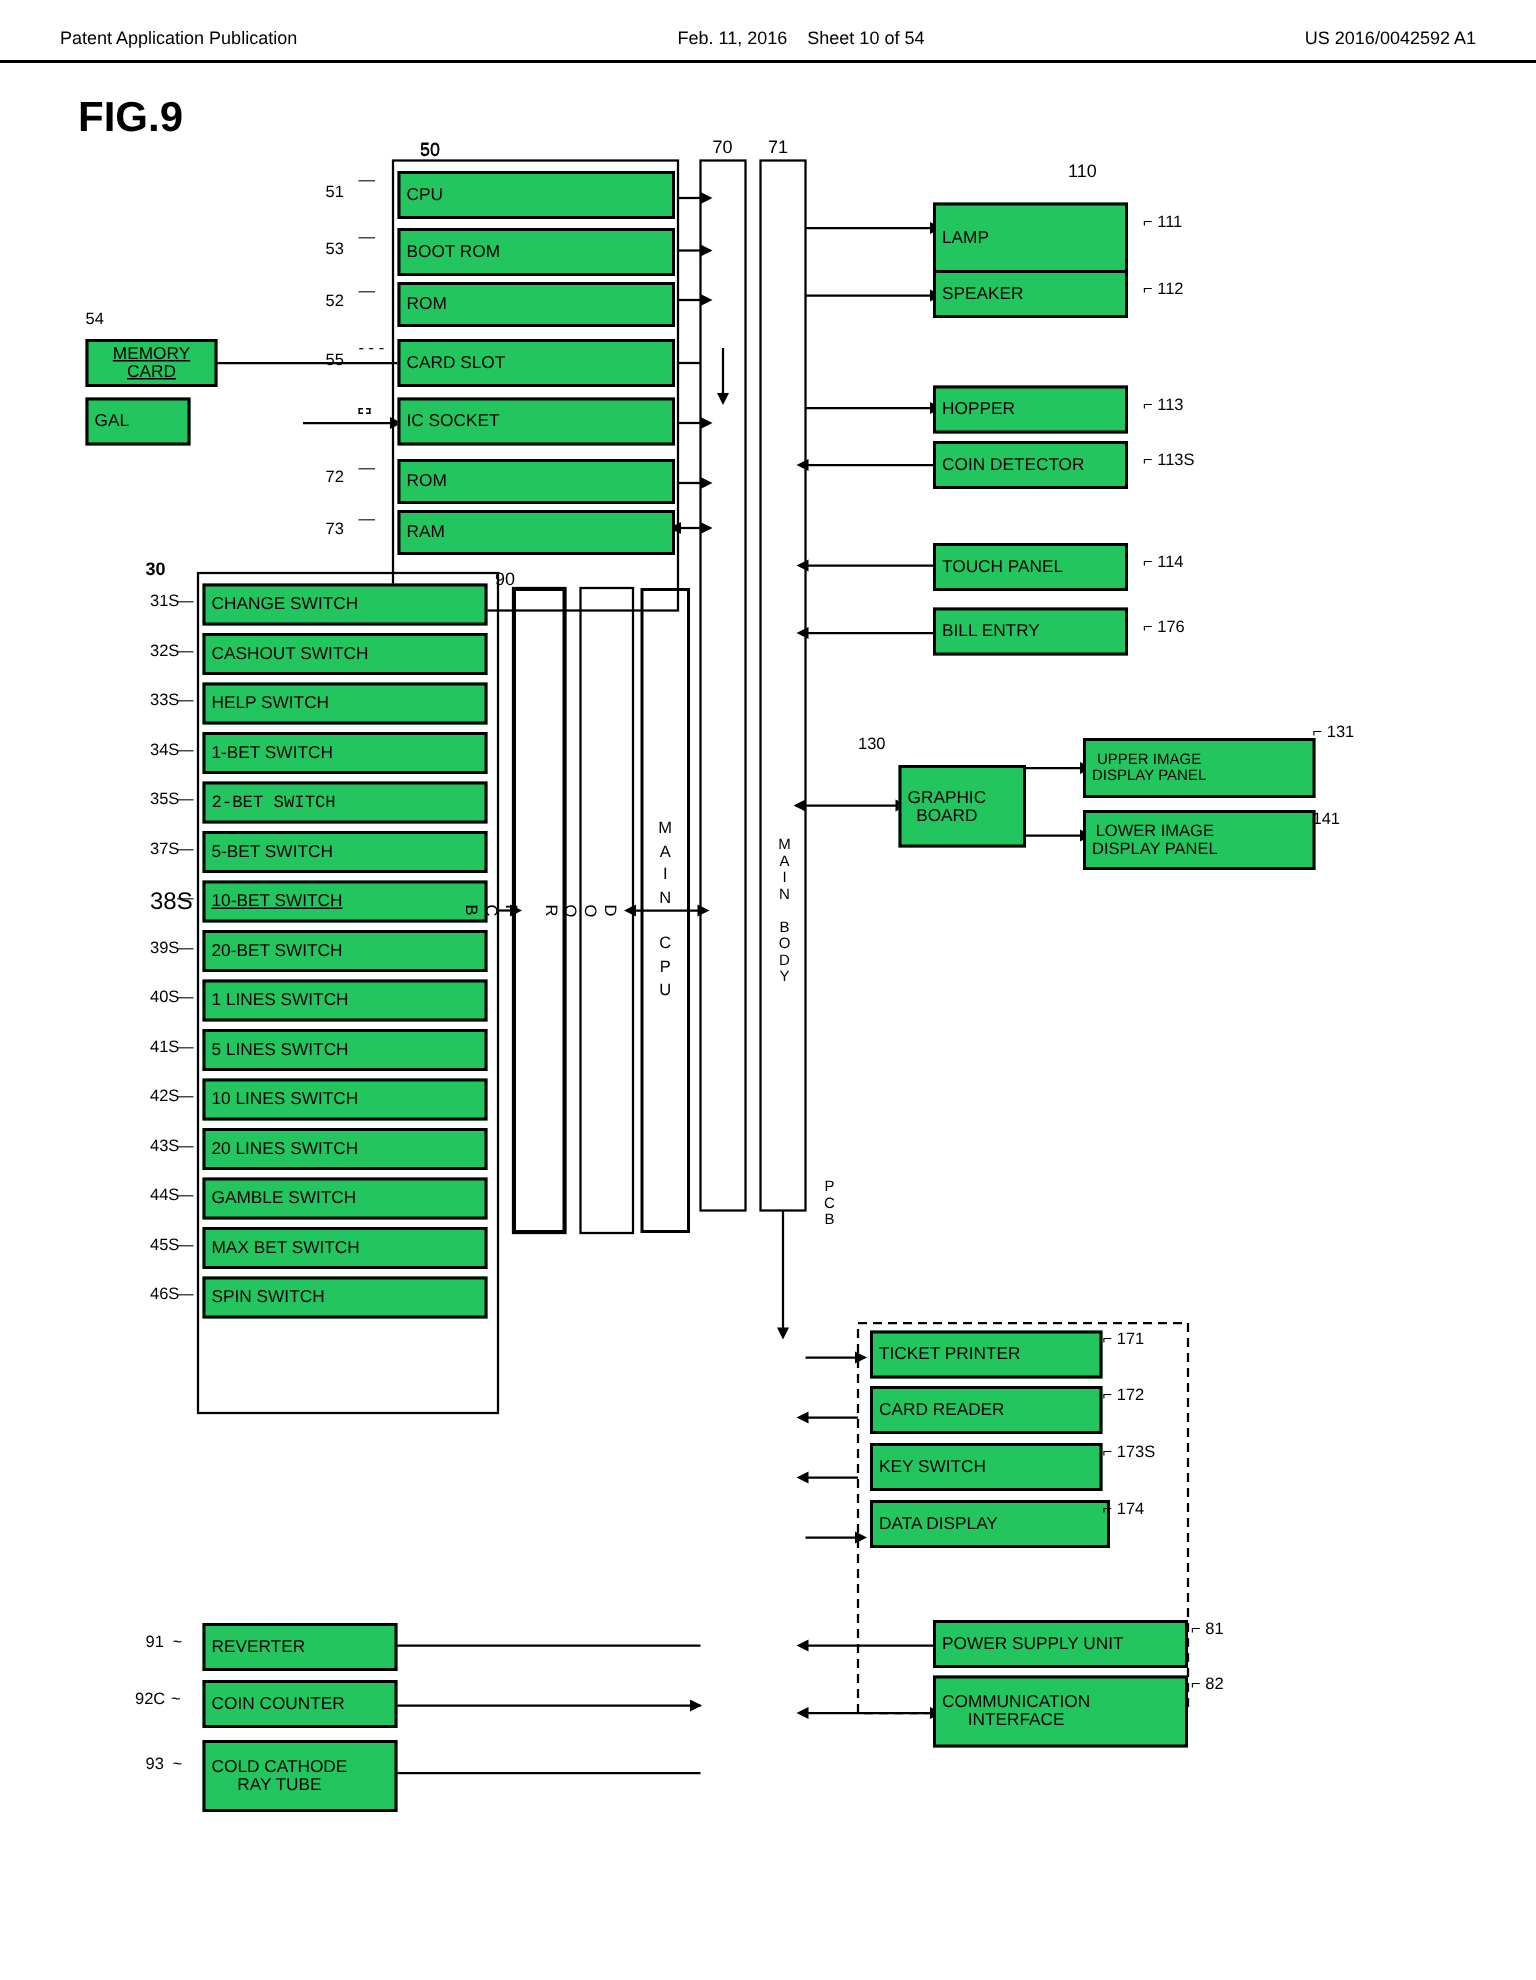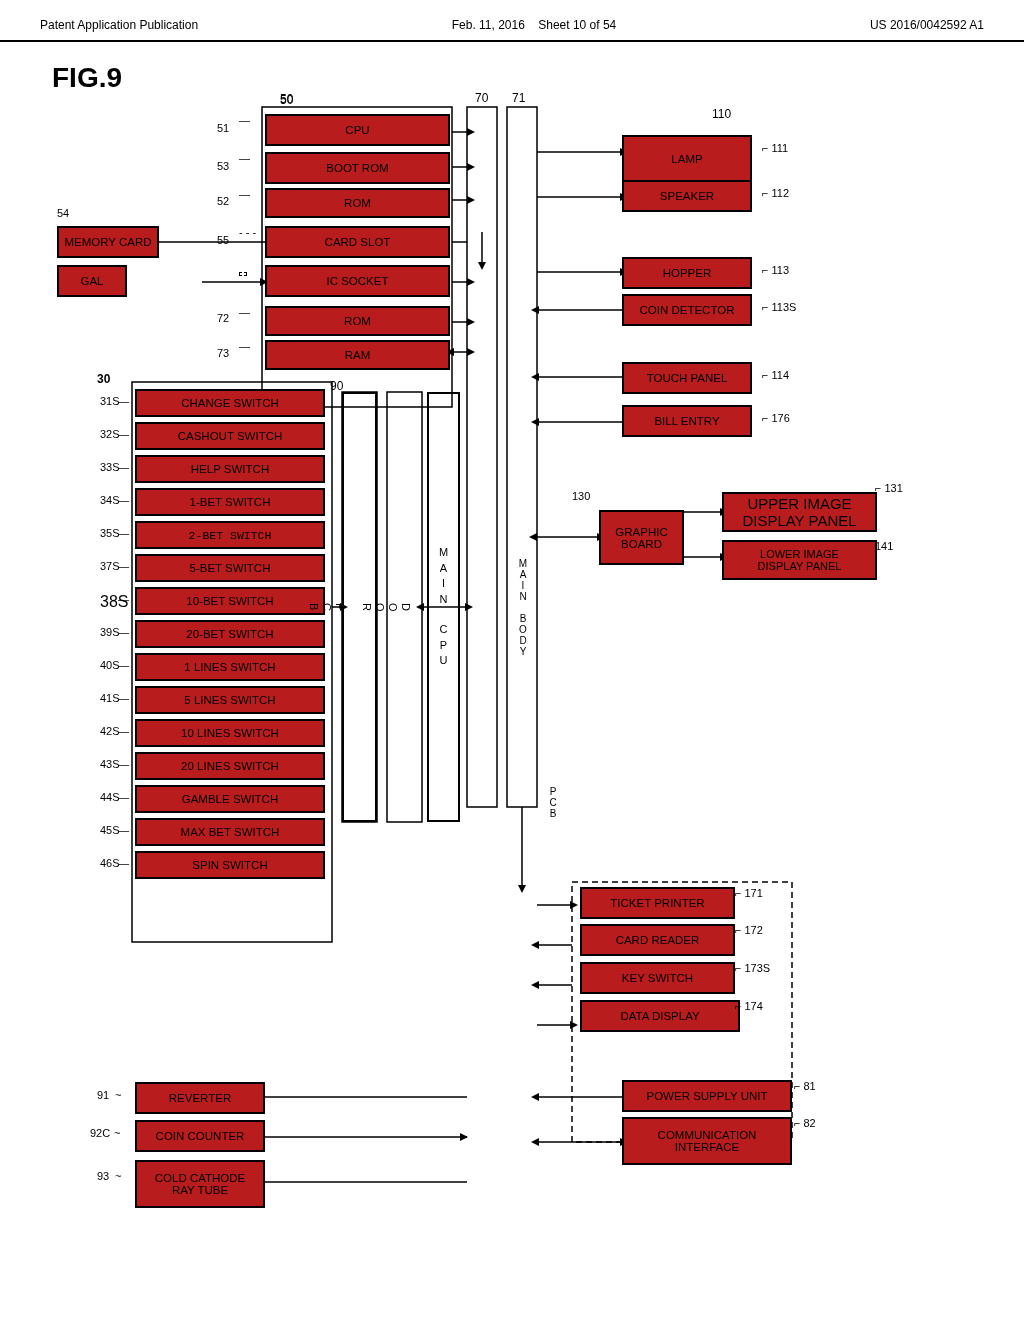--- a/index.html
+++ b/index.html
@@ -34,24 +34,24 @@
       top: 10px;
       left: 20px;
       font-size: 28px;
       font-weight: bold;
     }
 
     
     .box {
       position: absolute;
       border: 2px solid #000;
-      background: #b91c1c;
+      background: #22c55e;
       display: flex;
       align-items: center;
-      justify-content: center;
+      justify-content: flex-start;
       text-align: center;
       font-size: 11.5px;
       font-weight: normal;
       padding: 2px 4px;
     }
 
     
     .svg-overlay {
       position: absolute;
       top: 0; left: 0;
@@ -213,21 +213,21 @@
   </div>
   <div style="position:absolute;top:143px;left:185px;font-size:11px;">52</div>
   <div style="position:absolute;top:136px;left:207px;font-size:11px;">—</div>
 
   <div class="box" style="left:233px;top:174px;width:185px;height:32px;">
     <span>CARD SLOT</span>
   </div>
   <div style="position:absolute;top:182px;left:185px;font-size:11px;">55</div>
   <div style="position:absolute;top:174px;left:207px;font-size:11px;">- - -</div>
 
-  <div class="box" style="left:25px;top:174px;width:102px;height:32px;">
+  <div class="box" style="left:25px;top:174px;width:88px;height:32px;text-decoration:underline;">
     <span>MEMORY CARD</span>
   </div>
   <div style="position:absolute;top:155px;left:25px;font-size:11px;">54</div>
 
   <div class="box" style="left:233px;top:213px;width:185px;height:32px;">
     <span>IC SOCKET</span>
   </div>
   <div style="position:absolute;top:220px;left:207px;font-size:11px;border:1px dashed #000;padding:1px 3px;"></div>
 
   <div class="box" style="left:25px;top:213px;width:70px;height:32px;">
@@ -279,21 +279,21 @@
   </div>
   <div style="position:absolute;top:475px;left:68px;font-size:11px;">35S</div>
   <div style="position:absolute;top:475px;left:86px;font-size:11px;">—</div>
 
   <div class="box" style="left:103px;top:502px;width:190px;height:28px;">
     <span>5-BET SWITCH</span>
   </div>
   <div style="position:absolute;top:508px;left:68px;font-size:11px;">37S</div>
   <div style="position:absolute;top:508px;left:86px;font-size:11px;">—</div>
 
-  <div class="box" style="left:103px;top:535px;width:190px;height:28px;">
+  <div class="box" style="left:103px;top:535px;width:190px;height:28px;text-decoration:underline;">
     <span>10-BET SWITCH</span>
   </div>
   <div style="position:absolute;top:541px;left:68px;font-size:16px;">38S</div>
   <div style="position:absolute;top:541px;left:86px;font-size:11px;">—</div>
 
   <div class="box" style="left:103px;top:568px;width:190px;height:28px;">
     <span>20-BET SWITCH</span>
   </div>
   <div style="position:absolute;top:574px;left:68px;font-size:11px;">39S</div>
   <div style="position:absolute;top:574px;left:86px;font-size:11px;">—</div>
@@ -405,21 +405,21 @@
     <span>BILL ENTRY</span>
   </div>
   <div style="position:absolute;top:360px;left:730px;font-size:11px;">⌐ 176</div>
 
   <div class="box" style="left:567px;top:458px;width:85px;height:55px;">
     <span style="text-align:center;">GRAPHIC<br>BOARD</span>
   </div>
   <div style="position:absolute;top:438px;left:540px;font-size:11px;">130</div>
 
   <div class="box" style="left:690px;top:440px;width:155px;height:40px;">
-    <span style="text-align:center;font-size:15px;">UPPER IMAGE<br>DISPLAY PANEL</span>
+    <span style="text-align:center;font-size:10px;">UPPER IMAGE<br>DISPLAY PANEL</span>
   </div>
   <div style="position:absolute;top:430px;left:843px;font-size:11px;">⌐ 131</div>
 
   <div class="box" style="left:690px;top:488px;width:155px;height:40px;">
     <span style="text-align:center;font-size:11px;">LOWER IMAGE<br>DISPLAY PANEL</span>
   </div>
   <div style="position:absolute;top:488px;left:843px;font-size:11px;">141</div>
 
   <div class="box" style="left:548px;top:835px;width:155px;height:32px;">
     <span>TICKET PRINTER</span>

